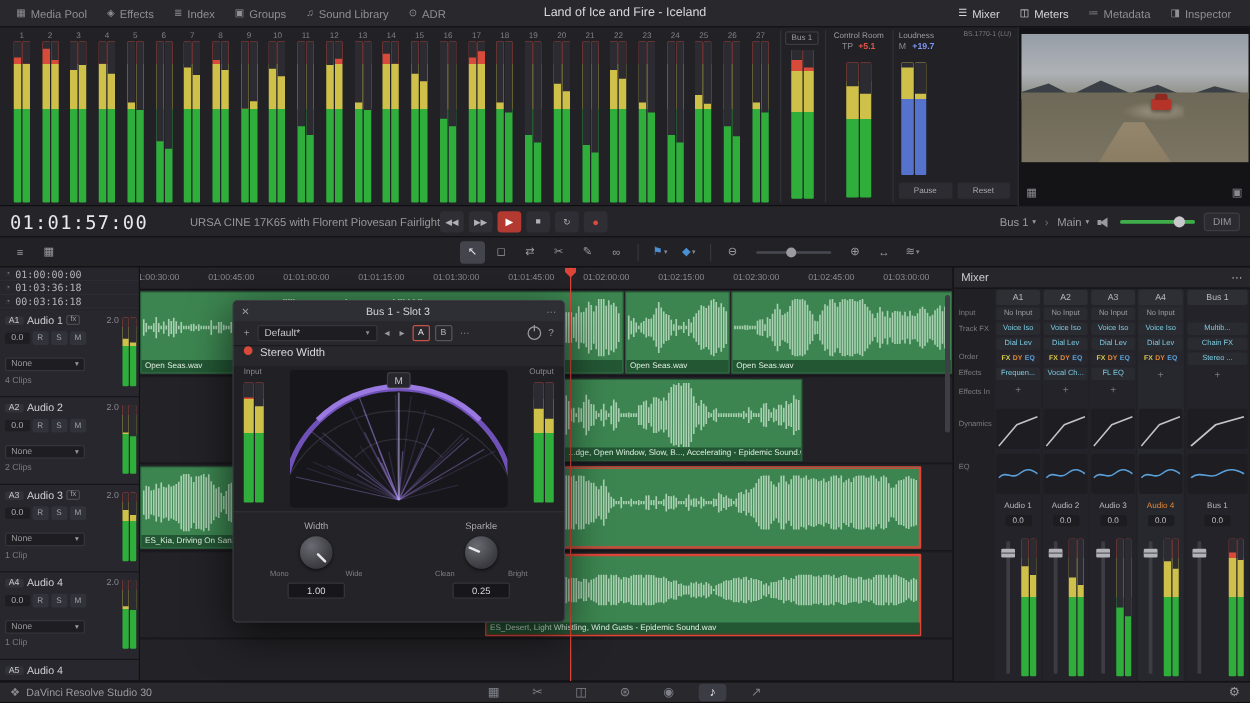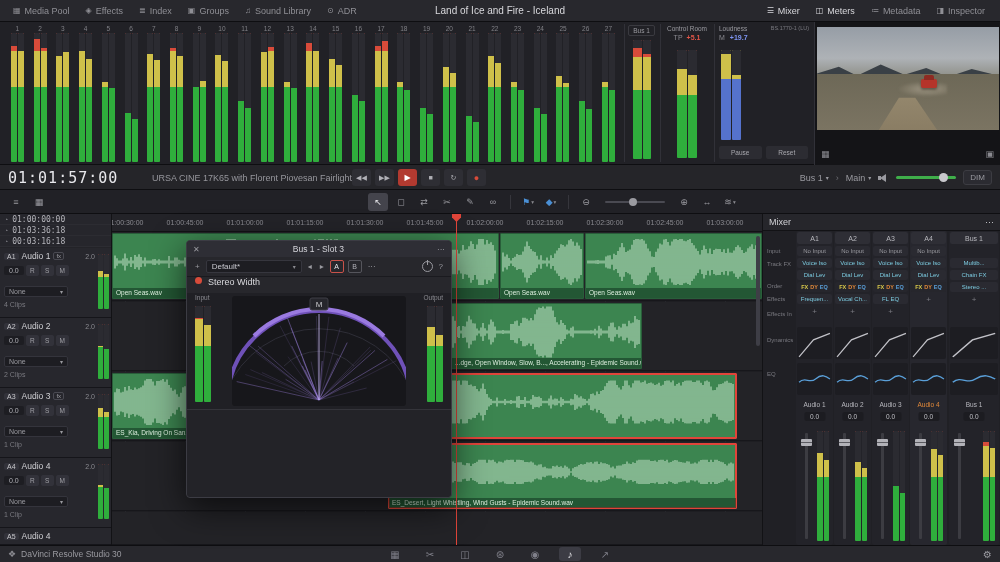--- a/index.html
+++ b/index.html
@@ -1176,20 +1176,42 @@
               <div class="vmask" style="height:22.0%"></div>
             </div>
             <div class="vtrack">
               <div class="vmask" style="height:30.0%"></div>
             </div>
           </div>
         </div>
       <div class="pw-meterlabel" style="right:8px;">Output</div>
     </div>
     <div id="knob-row">
+        <div class="knob-group">
+          <div class="knob-label">Width</div>
+          <div class="knob">
+            <div class="knob-ind" style="transform:rotate(135deg)"></div>
+          </div>
+          <div class="knob-range">
+            <span>Mono</span>
+            <span>Wide</span>
+          </div>
+          <div class="knob-value">1.00</div>
+        </div>
+        <div class="knob-group">
+          <div class="knob-label">Sparkle</div>
+          <div class="knob">
+            <div class="knob-ind" style="transform:rotate(-67.5deg)"></div>
+          </div>
+          <div class="knob-range">
+            <span>Clean</span>
+            <span>Bright</span>
+          </div>
+          <div class="knob-value">0.25</div>
+        </div>
       </div>
   </div>
 
   <footer id="bottombar">
     <div id="bb-left">
       <span id="bb-logo">❖</span>
       <span>DaVinci Resolve Studio 30</span>
     </div>
     <div id="pages">
         <div class="page-btn">

